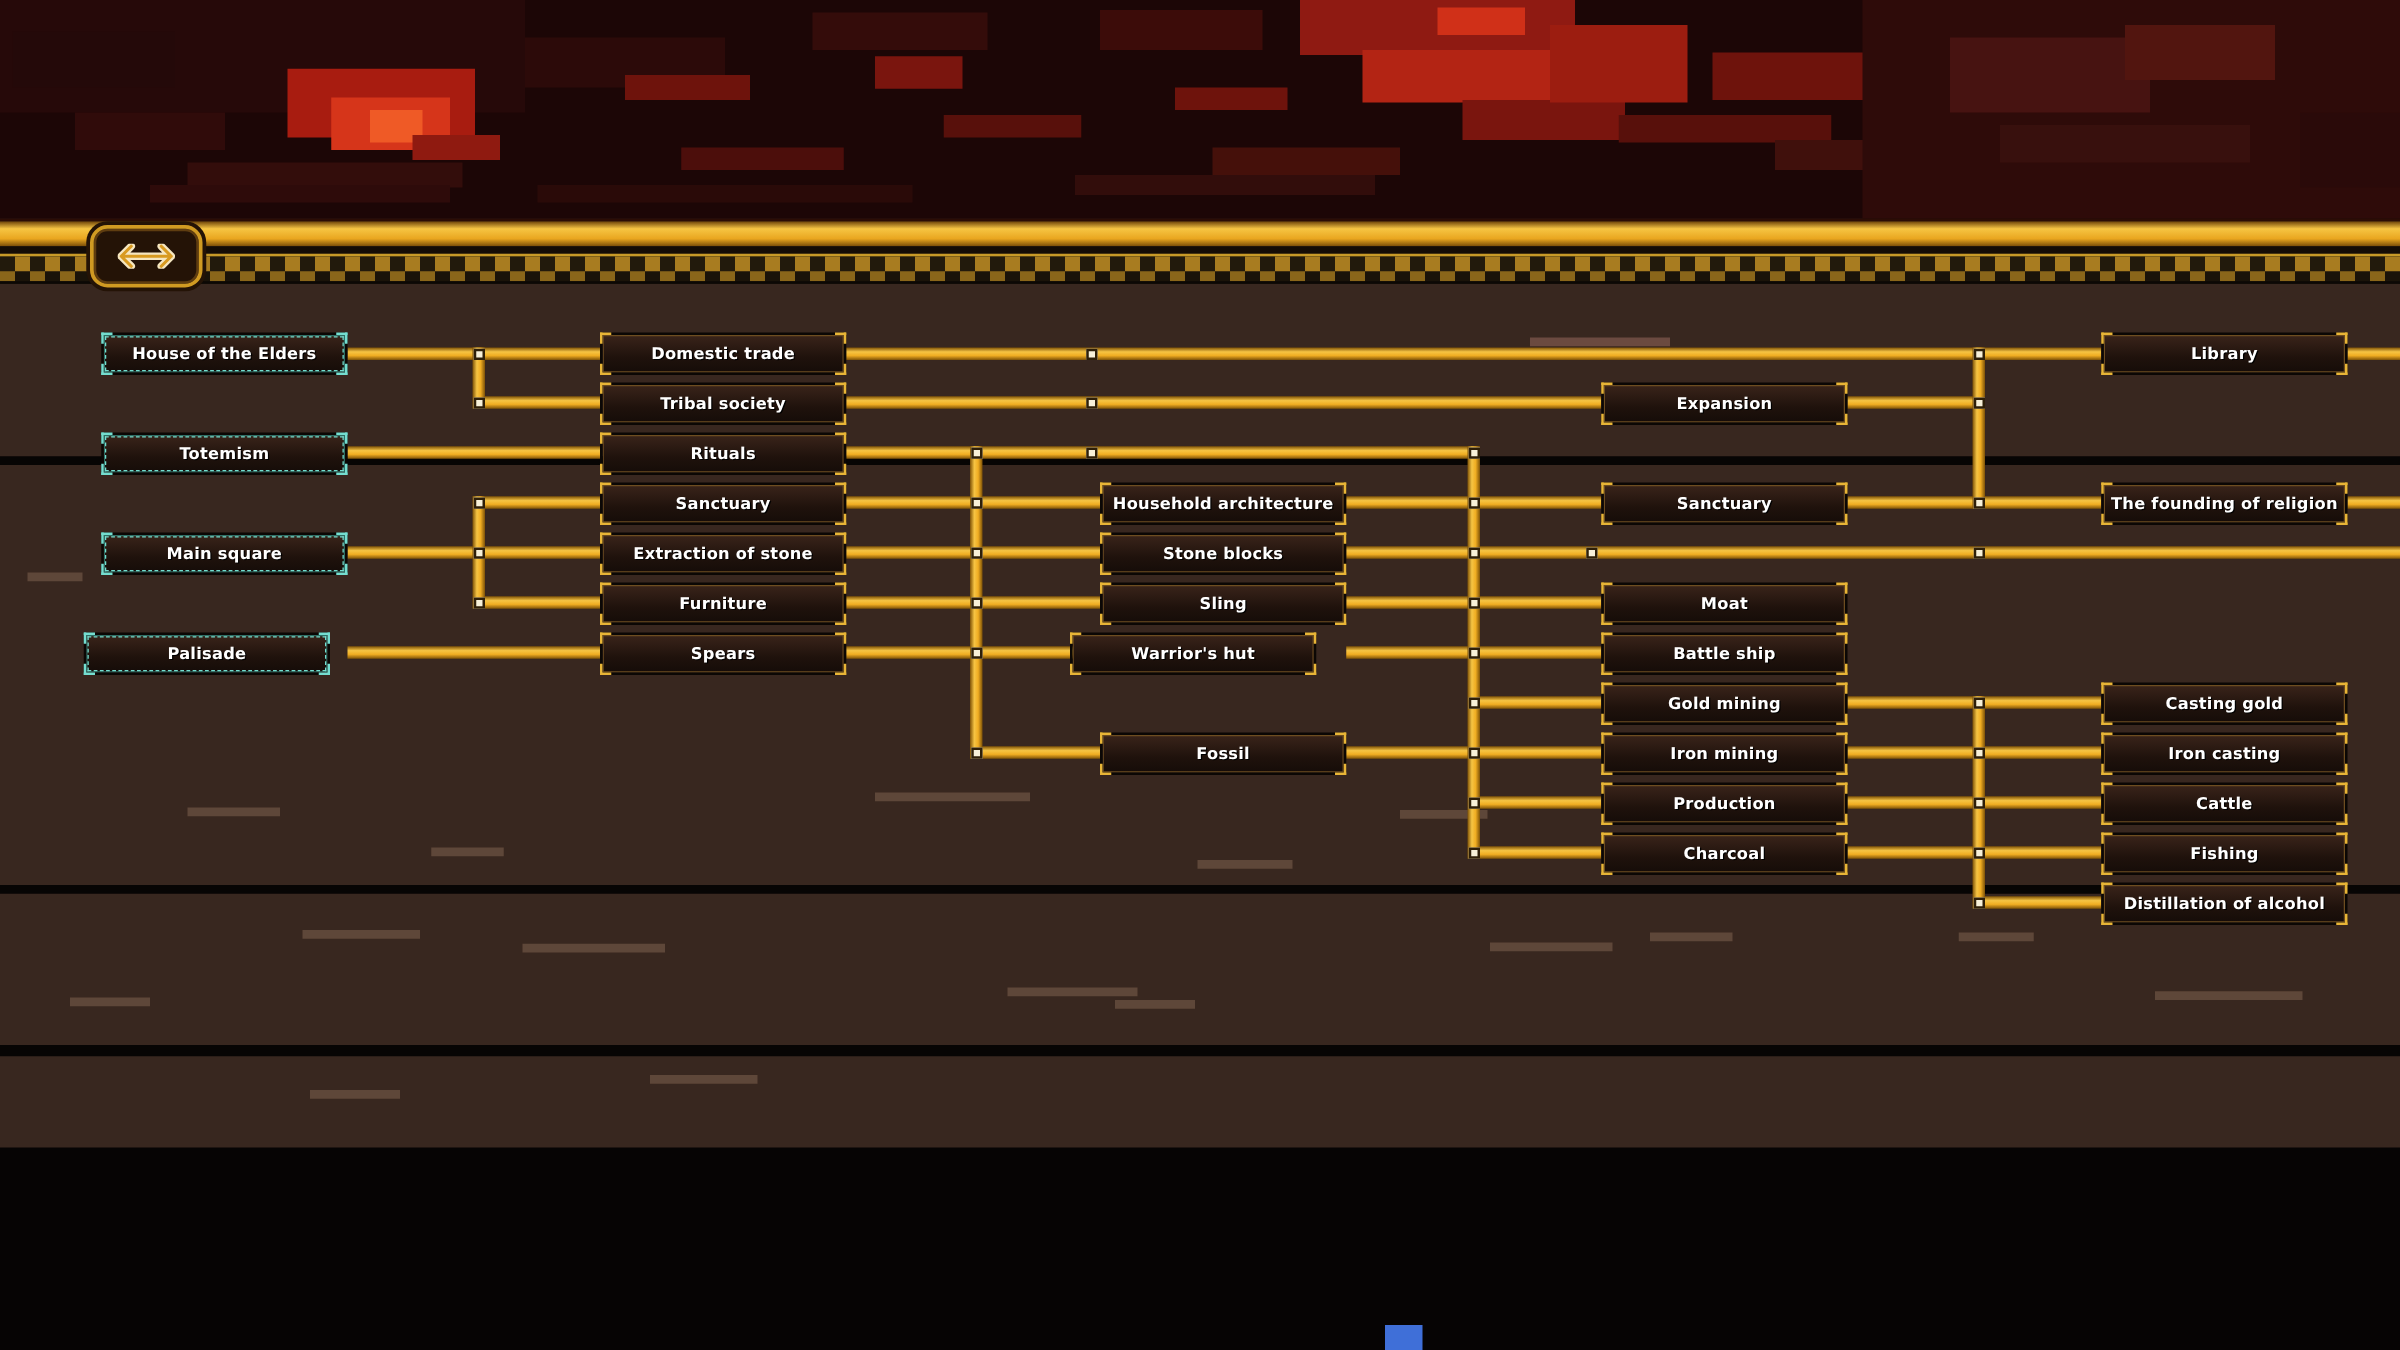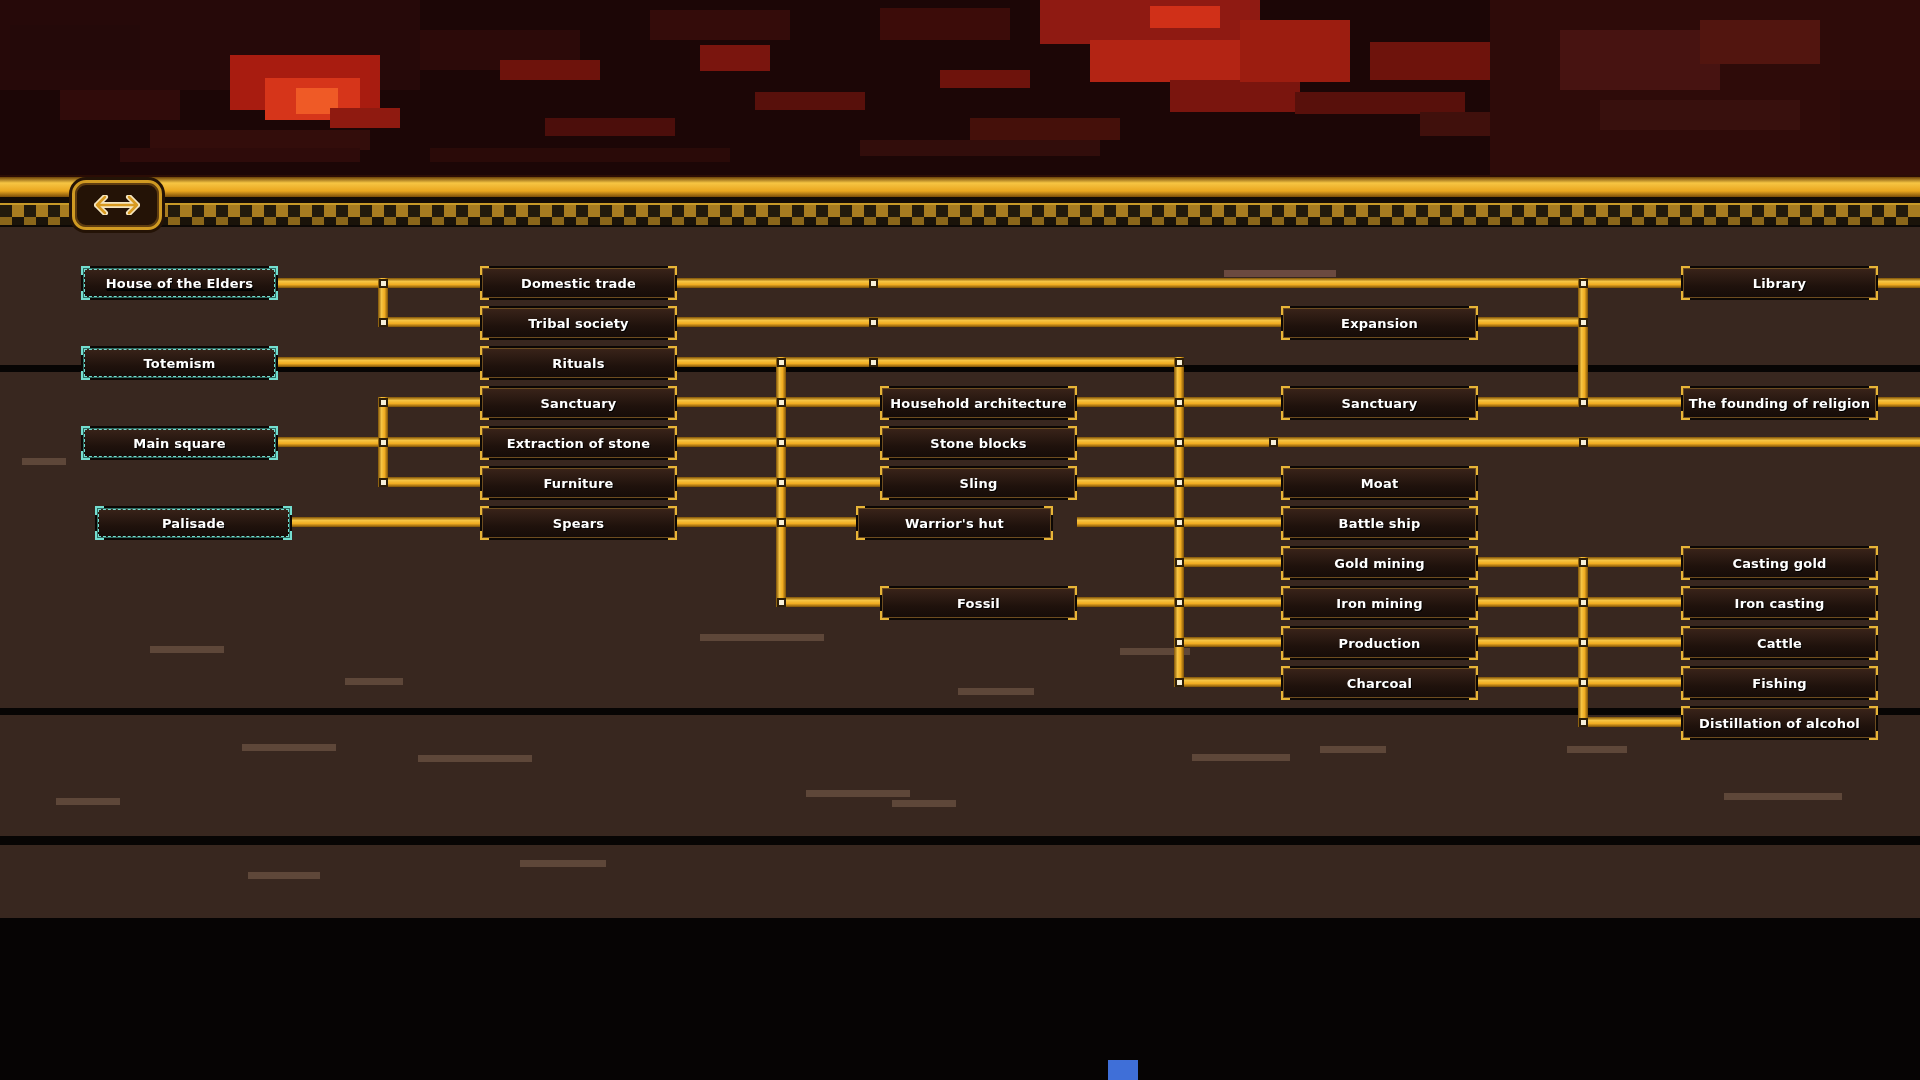--- a/index.html
+++ b/index.html
@@ -196,42 +196,42 @@
       <div class="pin" style="left: 777px; top: 598px;"></div>
       <div class="pin" style="left: 1175px; top: 598px;"></div>
       <div class="pin" style="left: 1579px; top: 598px;"></div>
       <div class="pin" style="left: 1175px; top: 638px;"></div>
       <div class="pin" style="left: 1579px; top: 638px;"></div>
       <div class="pin" style="left: 1175px; top: 678px;"></div>
       <div class="pin" style="left: 1579px; top: 678px;"></div>
       <div class="pin" style="left: 1579px; top: 718px;"></div>
     </div>
   <div id="nodes">
-      <div class="node researched" style="left: 81px; top: 266px; text-decoration: underline;">
+      <div class="node researched" style="left: 81px; top: 266px;">
         <span class="c tl"></span>
         <span class="c tr"></span>
         <span class="c bl"></span>
         <span class="c br"></span>
         <span class="label">House of the Elders</span>
       </div>
       <div class="node researched" style="left: 81px; top: 346px;">
         <span class="c tl"></span>
         <span class="c tr"></span>
         <span class="c bl"></span>
         <span class="c br"></span>
         <span class="label">Totemism</span>
       </div>
       <div class="node researched" style="left: 81px; top: 426px;">
         <span class="c tl"></span>
         <span class="c tr"></span>
         <span class="c bl"></span>
         <span class="c br"></span>
         <span class="label">Main square</span>
       </div>
-      <div class="node researched" style="left: 95px; top: 506px;">
+      <div class="node researched" style="left: 67px; top: 506px;">
         <span class="c tl"></span>
         <span class="c tr"></span>
         <span class="c bl"></span>
         <span class="c br"></span>
         <span class="label">Palisade</span>
       </div>
       <div class="node" style="left: 480px; top: 266px;">
         <span class="c tl"></span>
         <span class="c tr"></span>
         <span class="c bl"></span>

